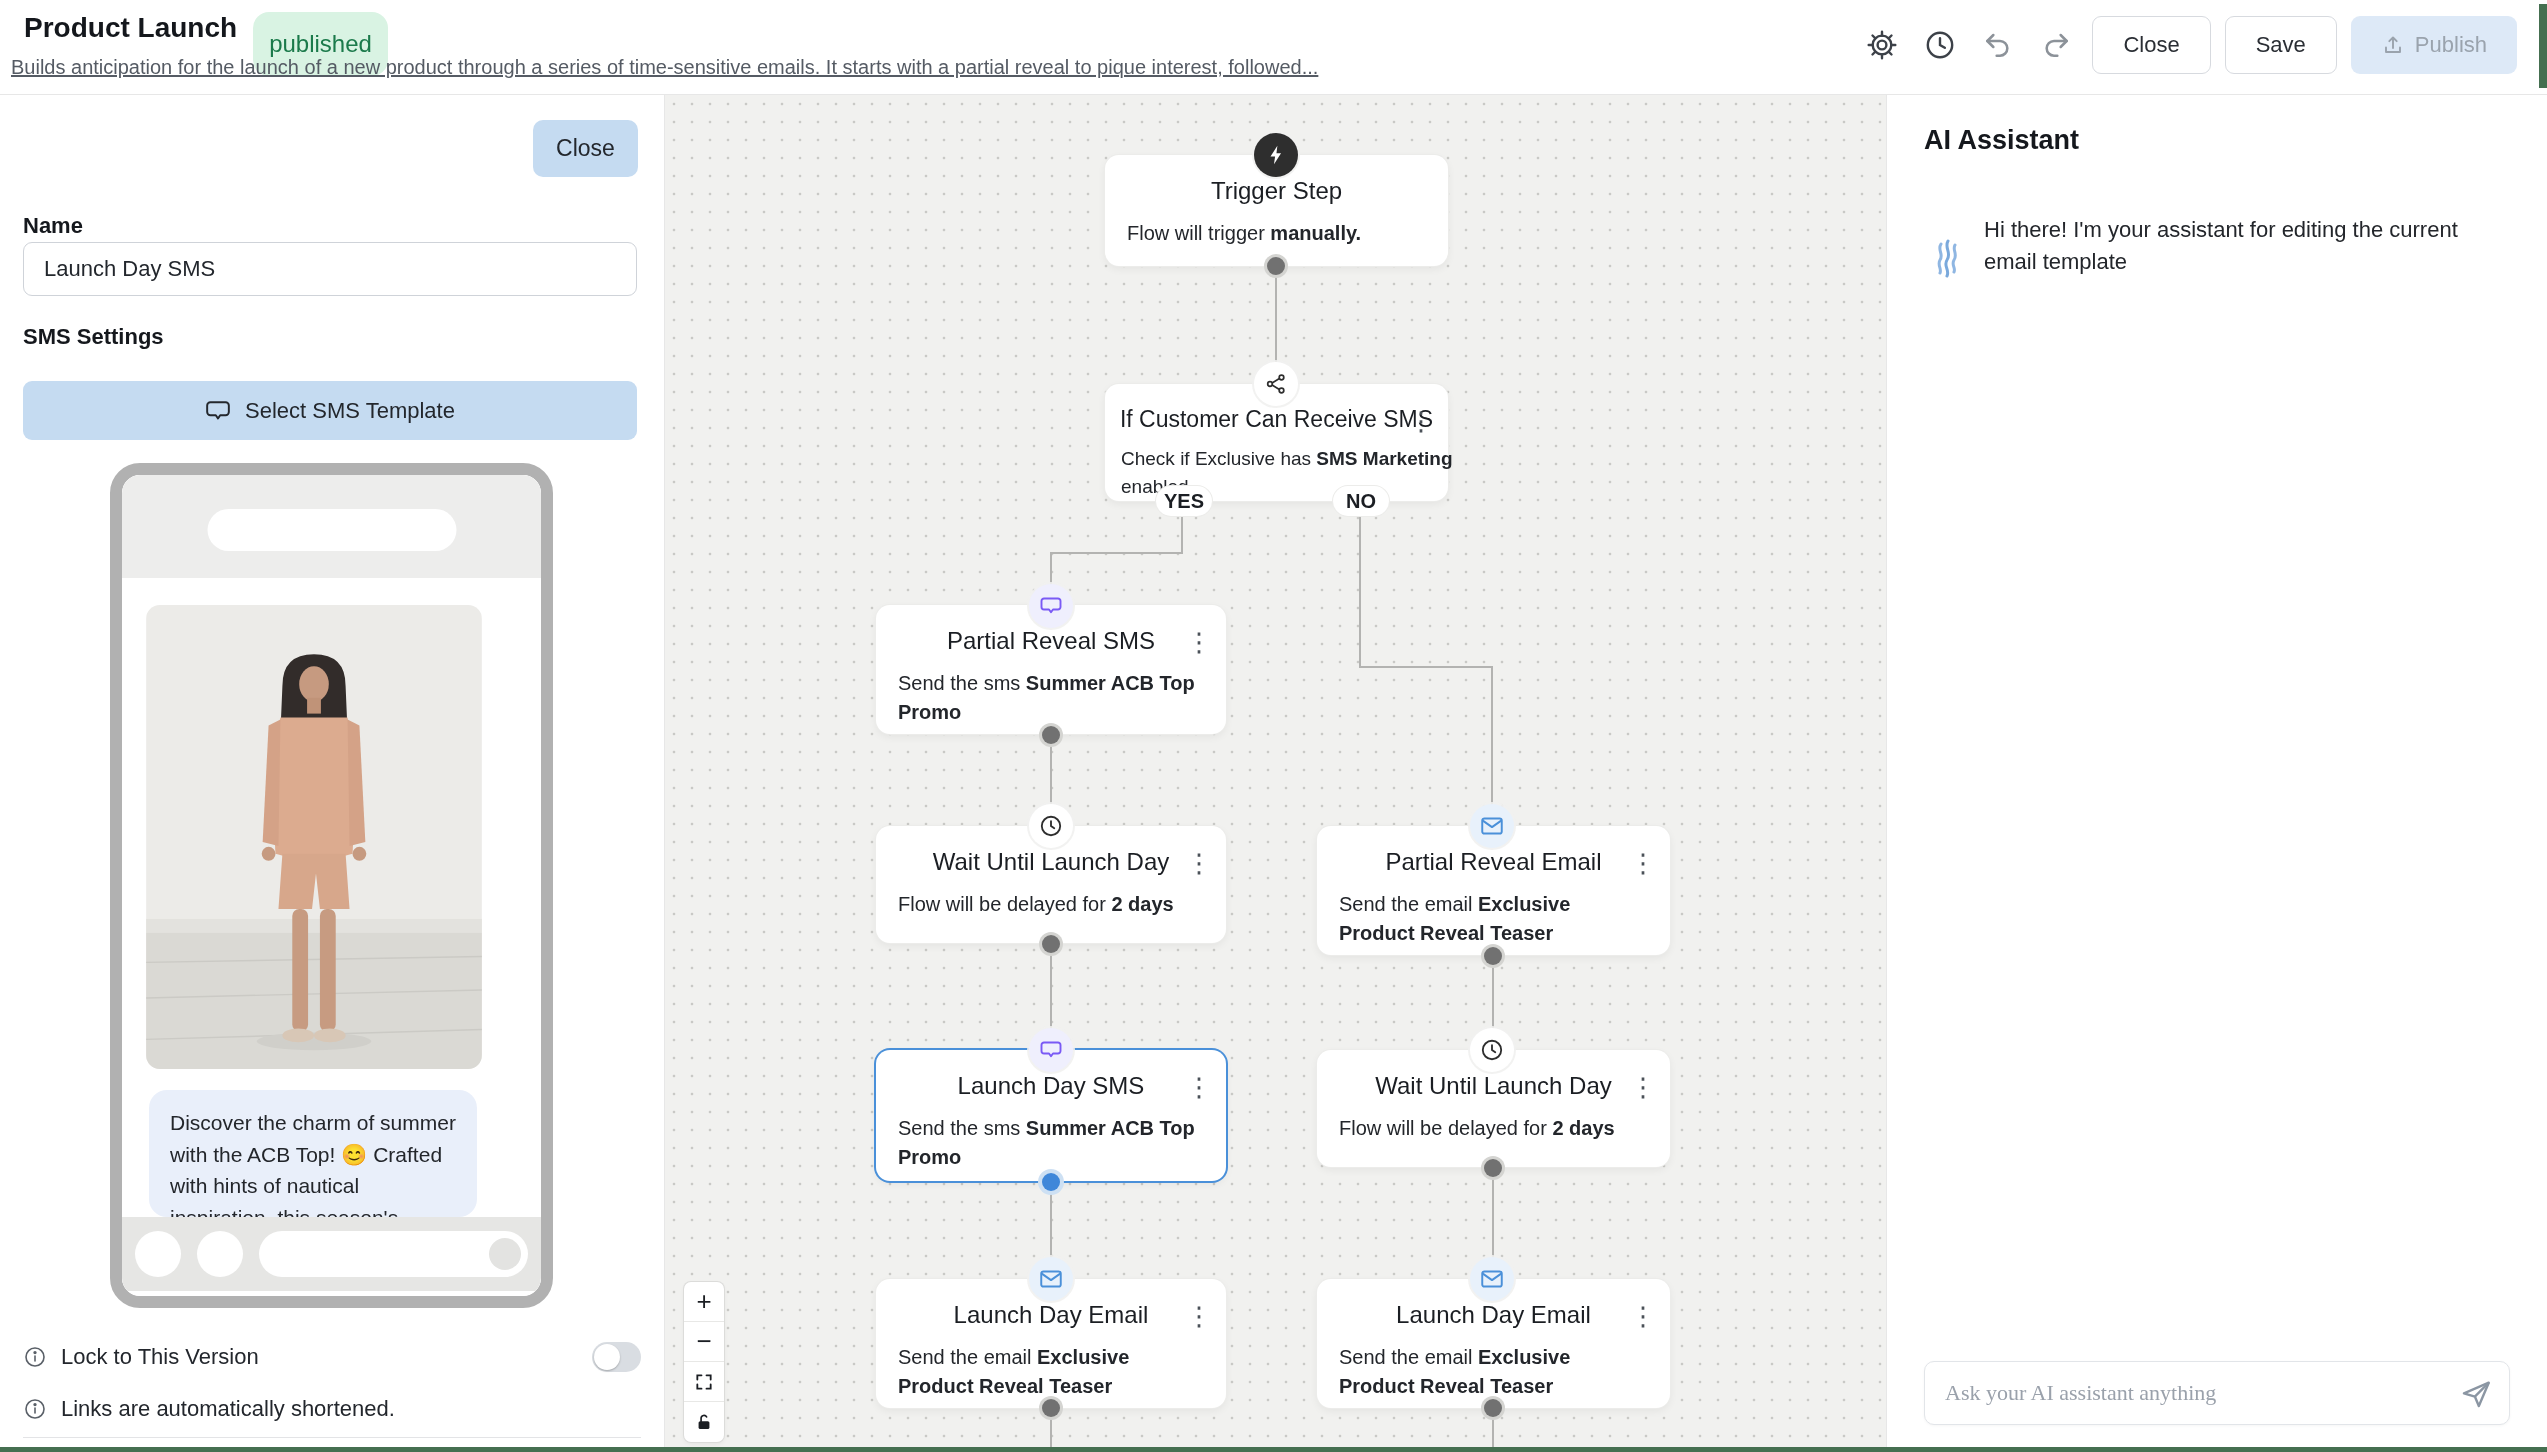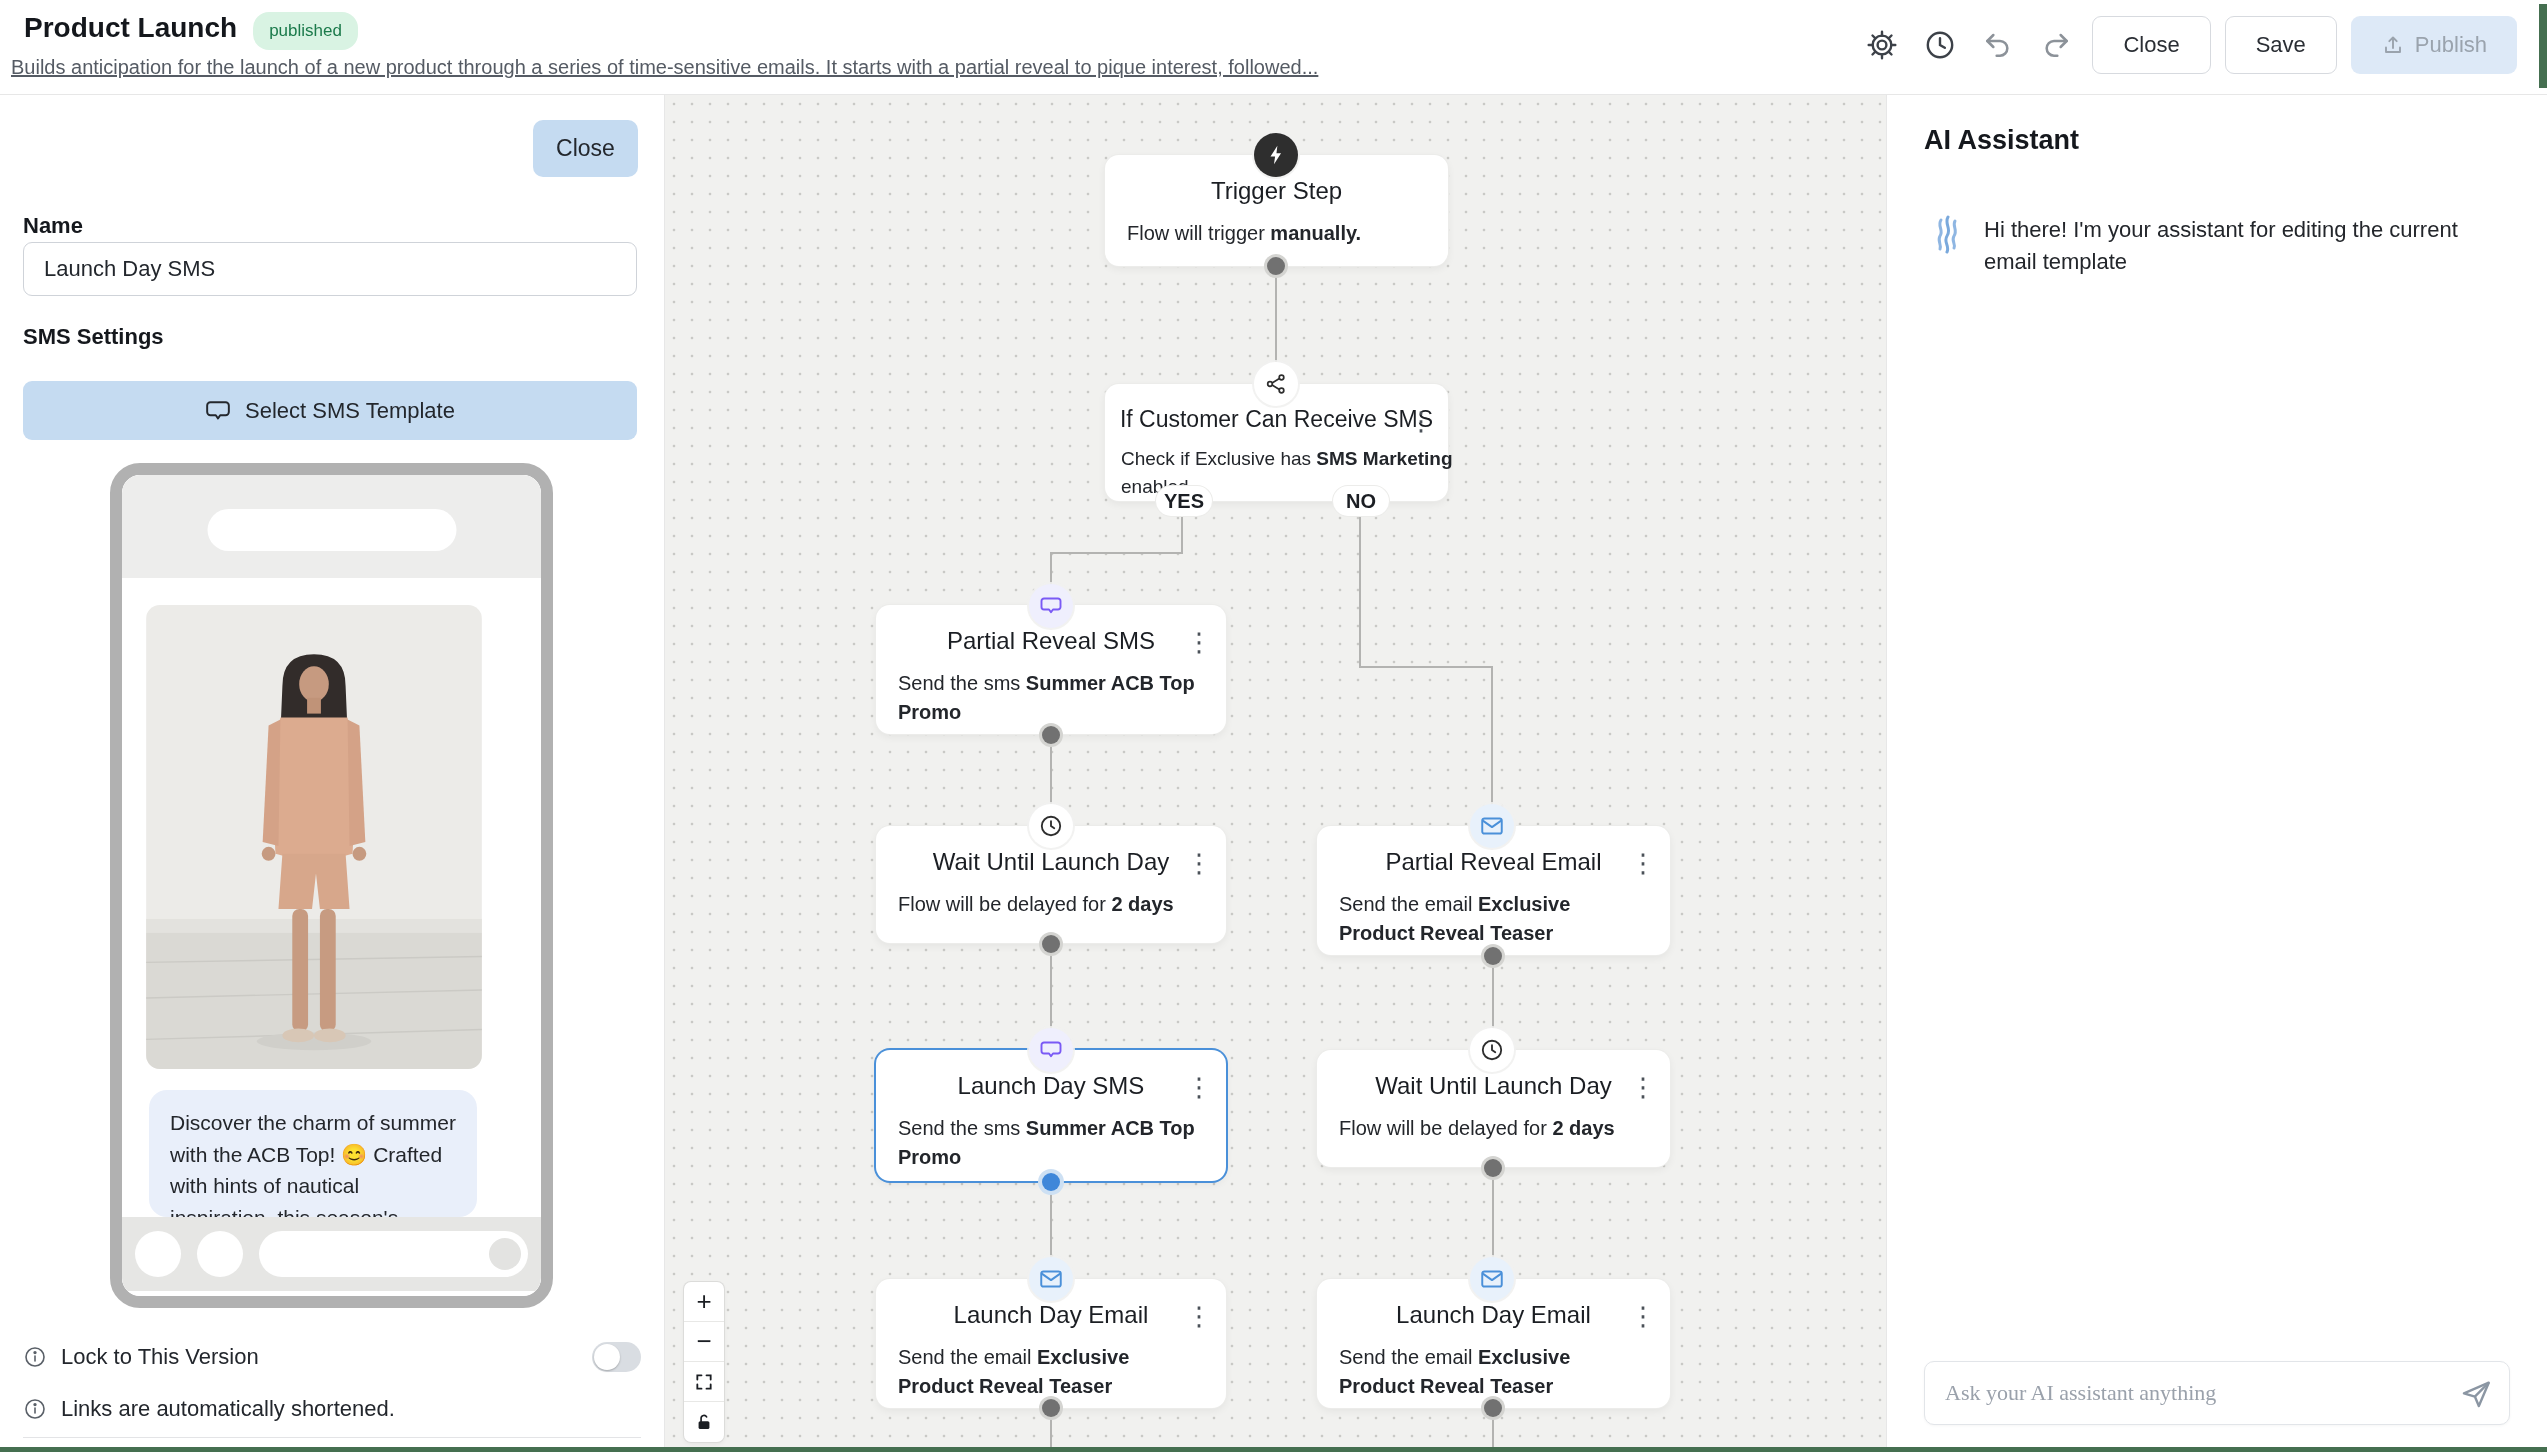--- a/index.html
+++ b/index.html
@@ -4,22 +4,22 @@
 <style>
   * { margin:0; padding:0; box-sizing:border-box; }
   html,body { width:2547px; height:1453px; overflow:hidden; background:#fff;
     font-family:"Liberation Sans", sans-serif; color:#1f2329; }
 
   
   .header { position:absolute; left:0; top:0; width:2547px; height:95px; background:#fff;
     border-bottom:1px solid #e7e7e7; z-index:30; }
   .title-row { position:absolute; left:24px; top:12px; display:flex; align-items:flex-start; gap:16px; }
   .page-title { font-size:28px; font-weight:700; color:#14171c; }
-  .status-badge { background:var(--badge-bg); color:var(--badge-text); font-size:17px;
-    padding:9px 16px; border-radius:16px; }
+  .status-badge { background:var(--badge-bg); color:var(--badge-text); font-size:24px;
+    padding:18px 16px; border-radius:16px; }
   .page-desc { position:absolute; left:11px; top:56px; font-size:20px; color:#555b64;text-decoration:underline; }
   .header-controls { position:absolute; right:30px; top:16px; display:flex; align-items:center; gap:14px; }
   .icon-btn { width:44px; height:44px; display:flex; align-items:center; justify-content:center;
     border:none; background:transparent; cursor:pointer; color:#3c4148; }
   .hbtn { height:58px; padding:0 30px; border-radius:9px; border:1px solid #d7dadf; background:#fff;
     font-size:22px; color:#2a2e34; cursor:pointer; font-family:inherit; }
   .hbtn.publish { background:var(--publish-bg); border:none; color:#9aa3ad; display:flex;
     align-items:center; gap:10px; }
   .edge-right { position:absolute; right:0; top:4px; width:8px; height:84px; background:var(--edge-green); z-index:50; }
   .edge-bottom { position:absolute; left:0; bottom:0; width:2547px; height:5px; background:var(--edge-green); z-index:50; }
@@ -83,21 +83,21 @@
   .zoombar { position:absolute; left:19px; top:1187px; width:40px; background:#fff; border-radius:7px;
     box-shadow:0 0 0 1px #dcdcda, 0 2px 5px rgba(0,0,0,.06); display:flex; flex-direction:column; z-index:6; }
   .zoombar .zbtn { height:40px; display:flex; align-items:center; justify-content:center; font-size:26px;
     color:#1b1e23; cursor:pointer; border-bottom:1px solid #e8e8e6; background:transparent; }
   .zoombar .zbtn:last-child { border-bottom:none; }
 
   
   .ai-panel { position:absolute; left:1886px; top:95px; right:0; bottom:0; background:#fff;
     border-left:1px solid #e7e7e7; z-index:20; }
   .ai-title { position:absolute; left:37px; top:30px; font-size:27px; font-weight:700; color:#15181d; }
-  .ai-msg { position:absolute; left:45px; top:119px; display:flex; gap:22px; align-items:flex-start; }
+  .ai-msg { position:absolute; left:45px; top:119px; display:flex; gap:22px; align-items:flex-end; }
   .ai-msg-text { width:507px; font-size:22px; line-height:1.45; color:#23262b; }
   .ai-inputwrap { position:absolute; left:37px; right:37px; top:1266px; height:64px; border:1px solid #e2e5e9;
     border-radius:10px; background:#fff; box-shadow:0 1px 3px rgba(0,0,0,.04); }
   .ai-input { position:absolute; left:20px; top:0; height:100%; width:80%; border:none; outline:none;
     font-size:22px; color:#23272d; font-family:Liberation Serif, serif; background:transparent; }
   .ai-input::placeholder { color:#9aa1ab; }
   .ai-send { position:absolute; right:16px; top:15px; width:34px; height:34px; cursor:pointer; color:#8b96a3; }
 
   svg { display:block; }
 </style>

